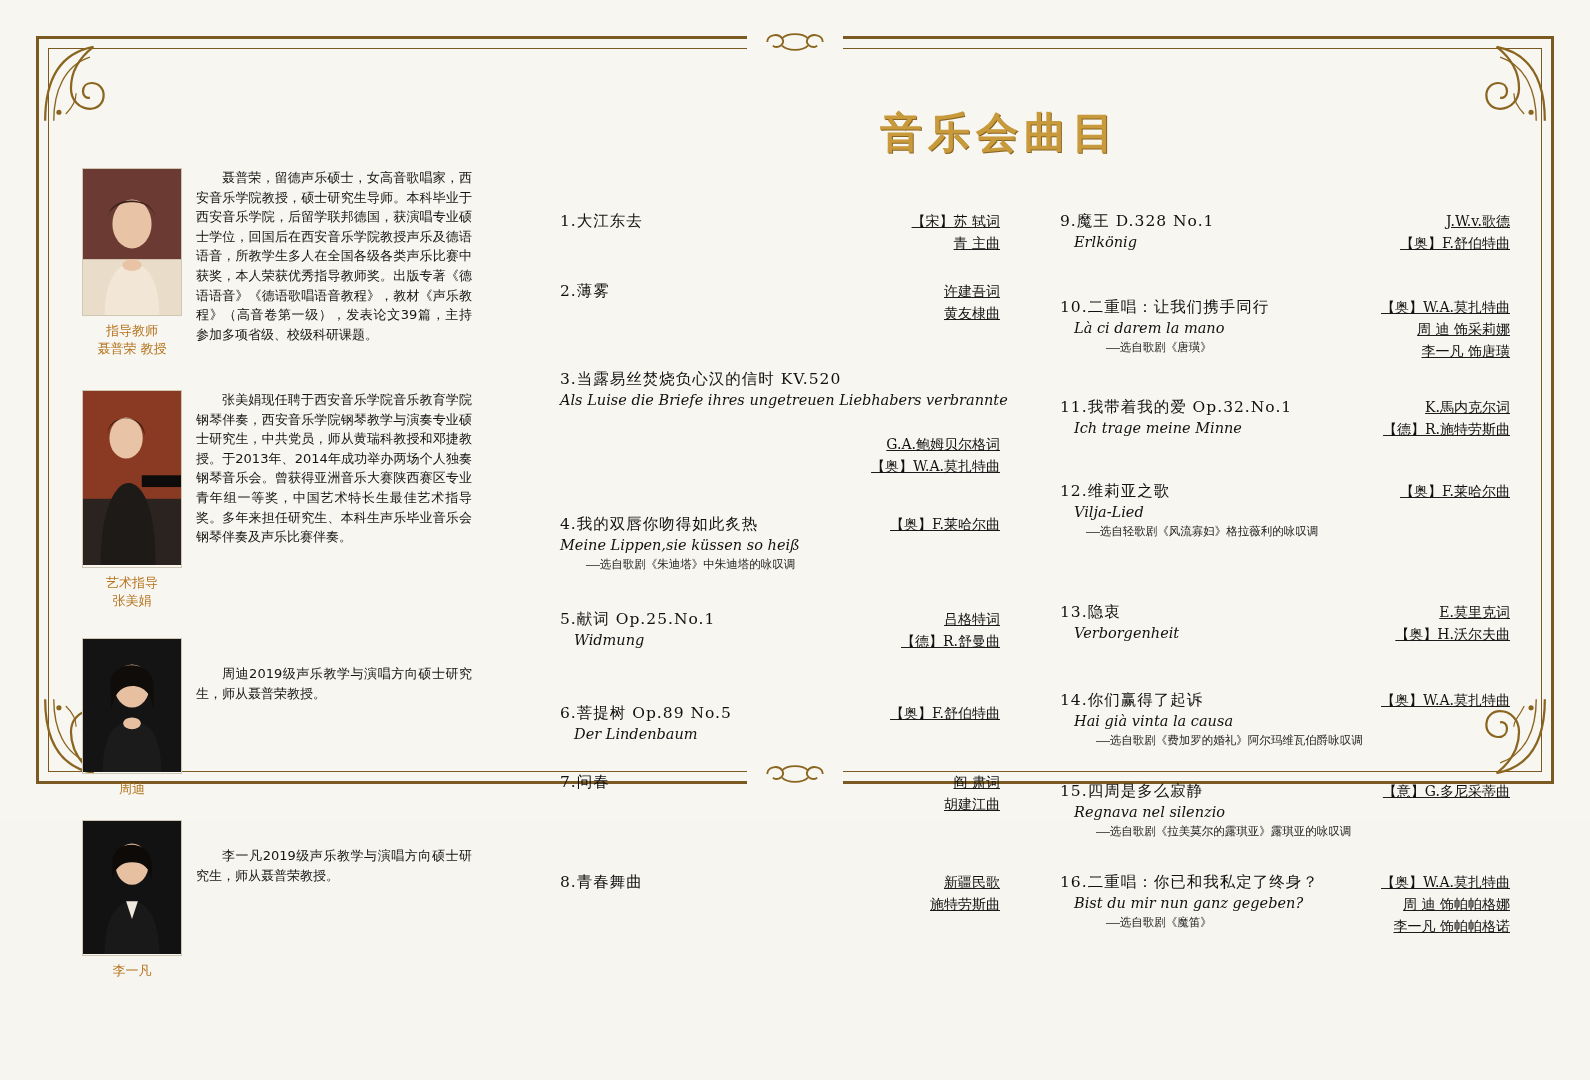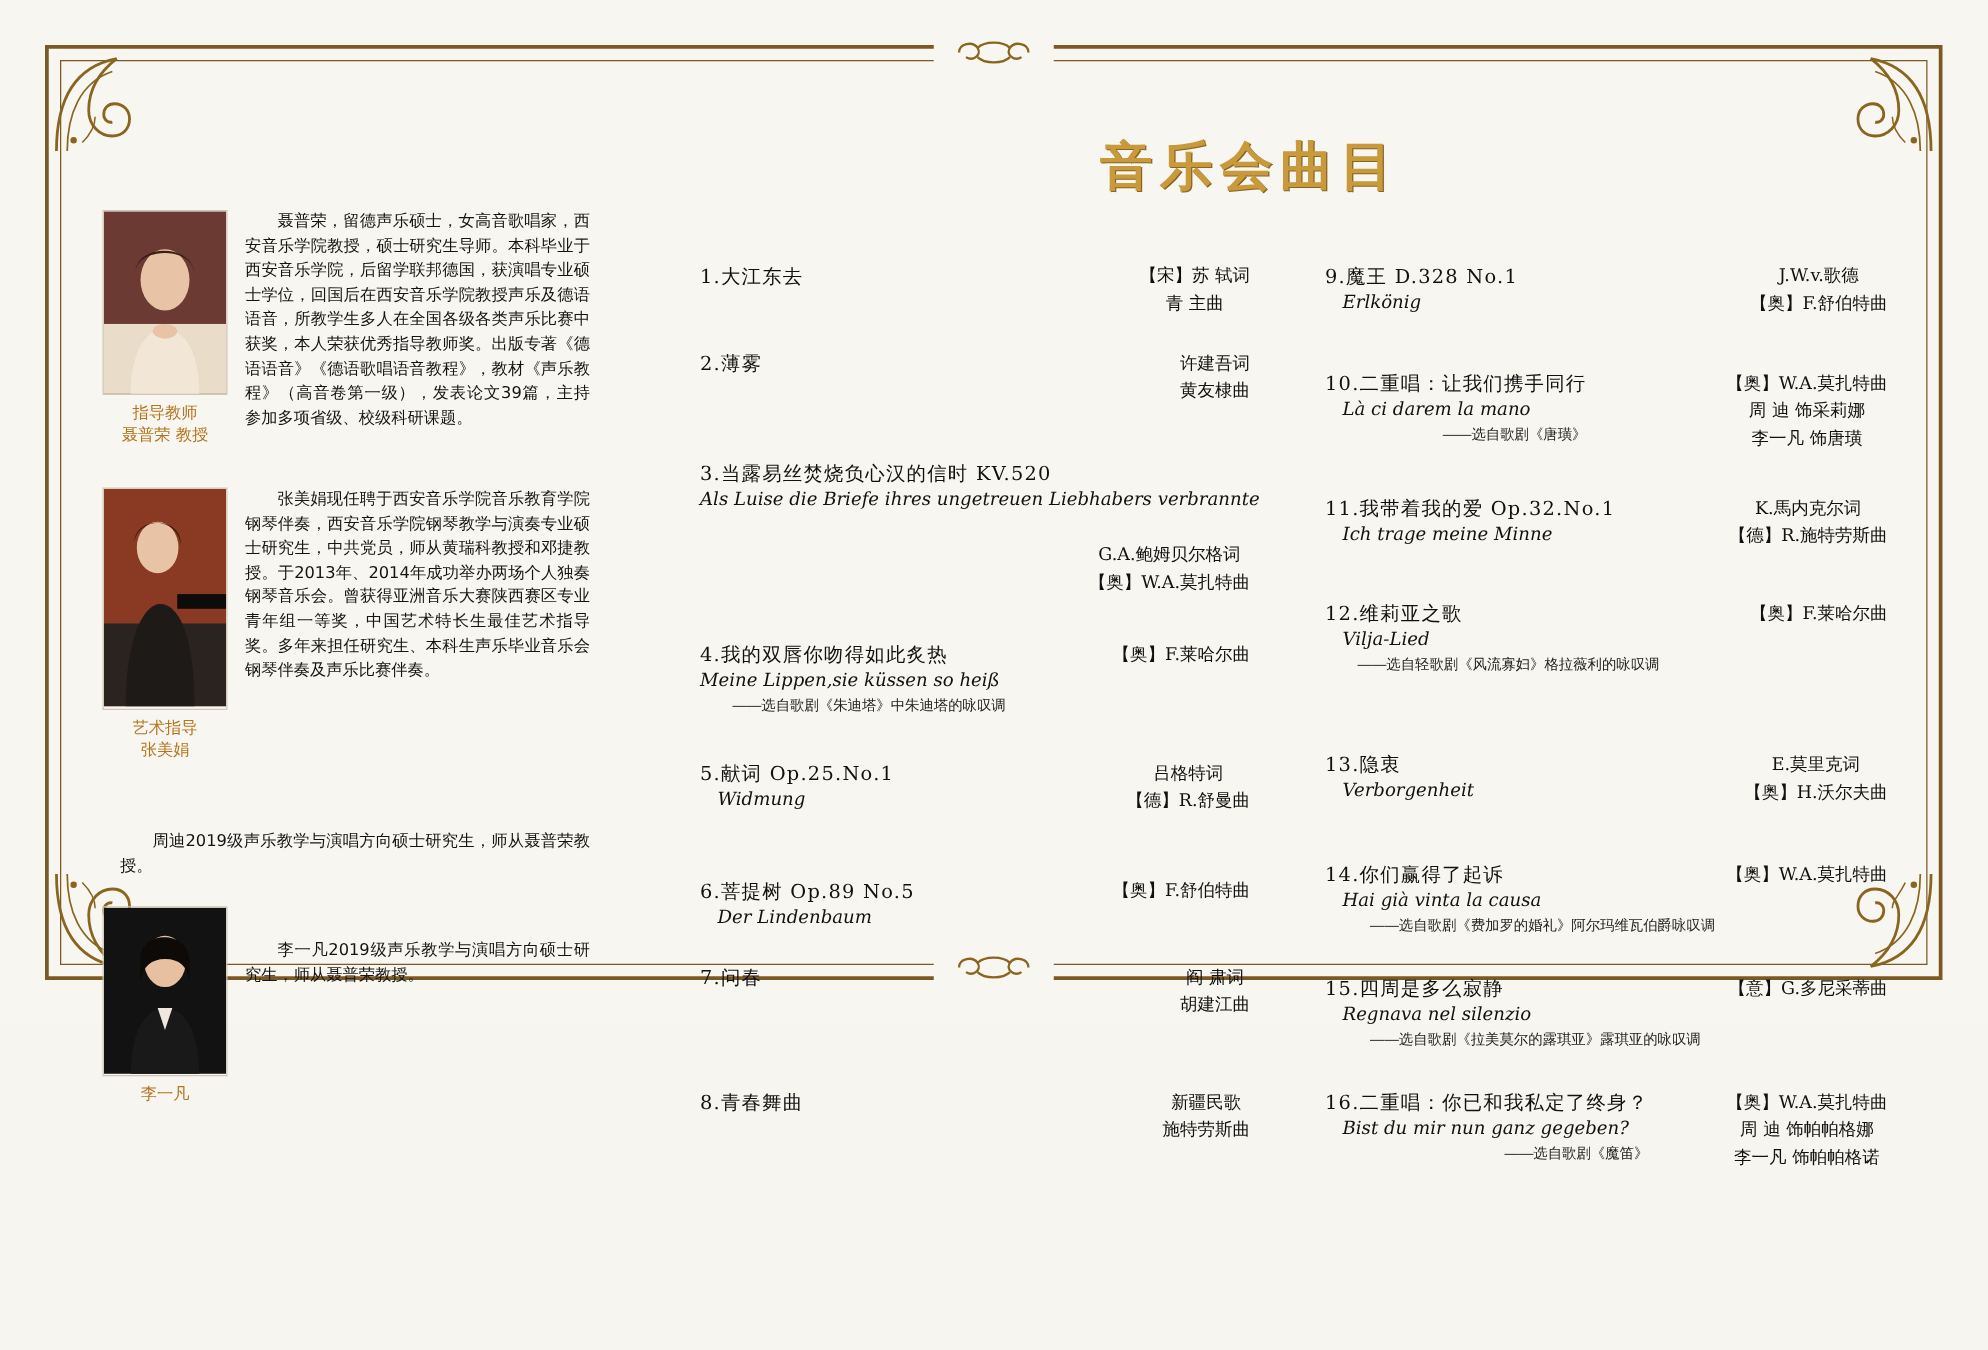--- a/index.html
+++ b/index.html
@@ -145,22 +145,23 @@
     position: relative;
     margin-bottom: 26px;
     min-height: 34px;
   }
   .it-left {
     float: left;
     max-width: 64%;
   }
   .it-right {
     float: right;
-    text-align: center;
+    text-align: right;
     max-width: 50%;
+    text-decoration: underline;
   }
   .item::after { content: ""; display: block; clear: both; }
 
   .t-cn {
     font-size: 15.5px;
     line-height: 22px;
     letter-spacing: 1px;
     color: #111;
     white-space: nowrap;
     font-family: "DejaVu Serif", serif;
@@ -171,22 +172,21 @@
     font-style: italic;
     color: #111;
     white-space: nowrap;
     font-family: "DejaVu Serif", serif;
   }
   .t-note {
     font-size: 11.5px;
     line-height: 18px;
     color: #222;
     white-space: nowrap;
-    font-family: Liberation Sans, sans-serif;
-    text-align: right;
+    font-family: Liberation Mono, monospace;
   }
   .cred {
     font-size: 14px;
     line-height: 22px;
     white-space: nowrap;
     font-family: "DejaVu Serif", serif;
     color: #111;
   }
 </style>
 </head>
@@ -289,20 +289,34 @@
           <div>艺术指导</div>
           <div>张美娟</div>
         </div>
       </div>
       <div class="bio">
         <p>张美娟现任聘于西安音乐学院音乐教育学院钢琴伴奏，西安音乐学院钢琴教学与演奏专业硕士研究生，中共党员，师从黄瑞科教授和邓捷教授。于2013年、2014年成功举办两场个人独奏钢琴音乐会。曾获得亚洲音乐大赛陕西赛区专业青年组一等奖，中国艺术特长生最佳艺术指导奖。多年来担任研究生、本科生声乐毕业音乐会钢琴伴奏及声乐比赛伴奏。</p>
       </div>
     </div>
 
     <div class="person p3">
+      <div class="photo-wrap">
+        <div class="photo">
+          <svg class="figure" viewBox="0 0 100 136" preserveAspectRatio="none">
+            <rect width="100" height="136" fill="#141414"></rect>
+            <ellipse cx="50" cy="48" rx="18" ry="22" fill="#e7c0a2"></ellipse>
+            <path d="M28 46 C28 20 72 20 72 48 L72 72 C70 58 64 48 50 48 C38 48 31 58 29 72Z" fill="#100c0a"></path>
+            <path d="M20 136 C20 96 34 84 50 84 C66 84 80 96 80 136Z" fill="#1b1b1b"></path>
+            <ellipse cx="50" cy="86" rx="9" ry="6" fill="#e7c0a2"></ellipse>
+          </svg>
+        </div>
+        <div class="caption">
+          <div>周迪</div>
+        </div>
+      </div>
       <div class="bio">
         <p>周迪2019级声乐教学与演唱方向硕士研究生，师从聂普荣教授。</p>
       </div>
     </div>
 
     <div class="person p4">
       <div class="photo-wrap">
         <div class="photo">
           <svg class="figure" viewBox="0 0 100 136" preserveAspectRatio="none">
             <rect width="100" height="136" fill="#121212"></rect>

